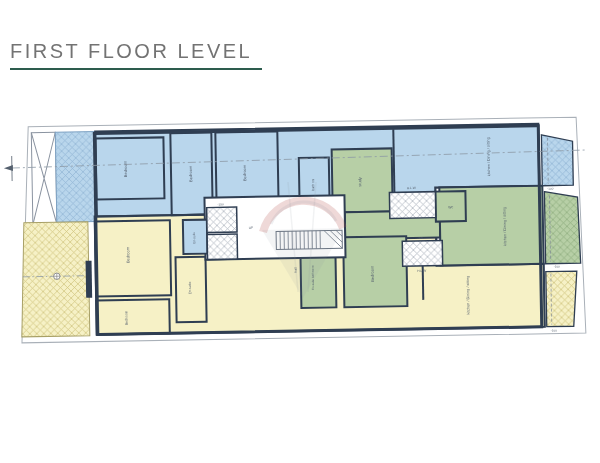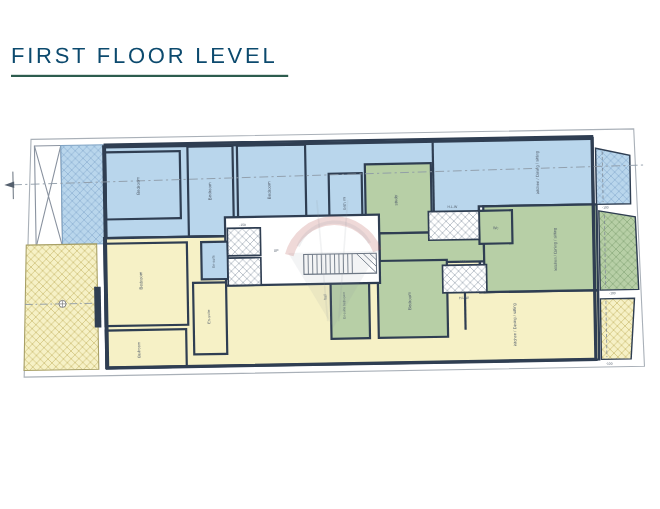--- a/index.html
+++ b/index.html
@@ -10,21 +10,21 @@
   .header .rule{height:2px;width:252px;margin-top:5px;}
   svg text{font-family:"Liberation Sans", sans-serif;}
   .plan-wrap{position:absolute;left:0;top:0;width:600px;height:463px;}
 </style>
 </head>
 <body>
 
 <div class="page">
 
   <div class="header">
-    <div class="title" style="color: #0c4a6e;">FIRST FLOOR LEVEL</div>
+    <div class="title" style="color: #737373;">FIRST FLOOR LEVEL</div>
     <div class="rule" style="background: rgb(45, 92, 78);"></div>
   </div>
 
   <div class="plan-wrap">
   <svg id="plan-svg" width="600" height="463" viewBox="0 0 600 463">
     <defs>
       <pattern id="hatchBlue" width="7" height="7" patternUnits="userSpaceOnUse">
         <rect width="7" height="7" fill="#b9d6ec"></rect>
         <path d="M0 0L7 7M7 0L0 7" stroke="#8fb3d4" stroke-width="0.7"></path>
       </pattern>

